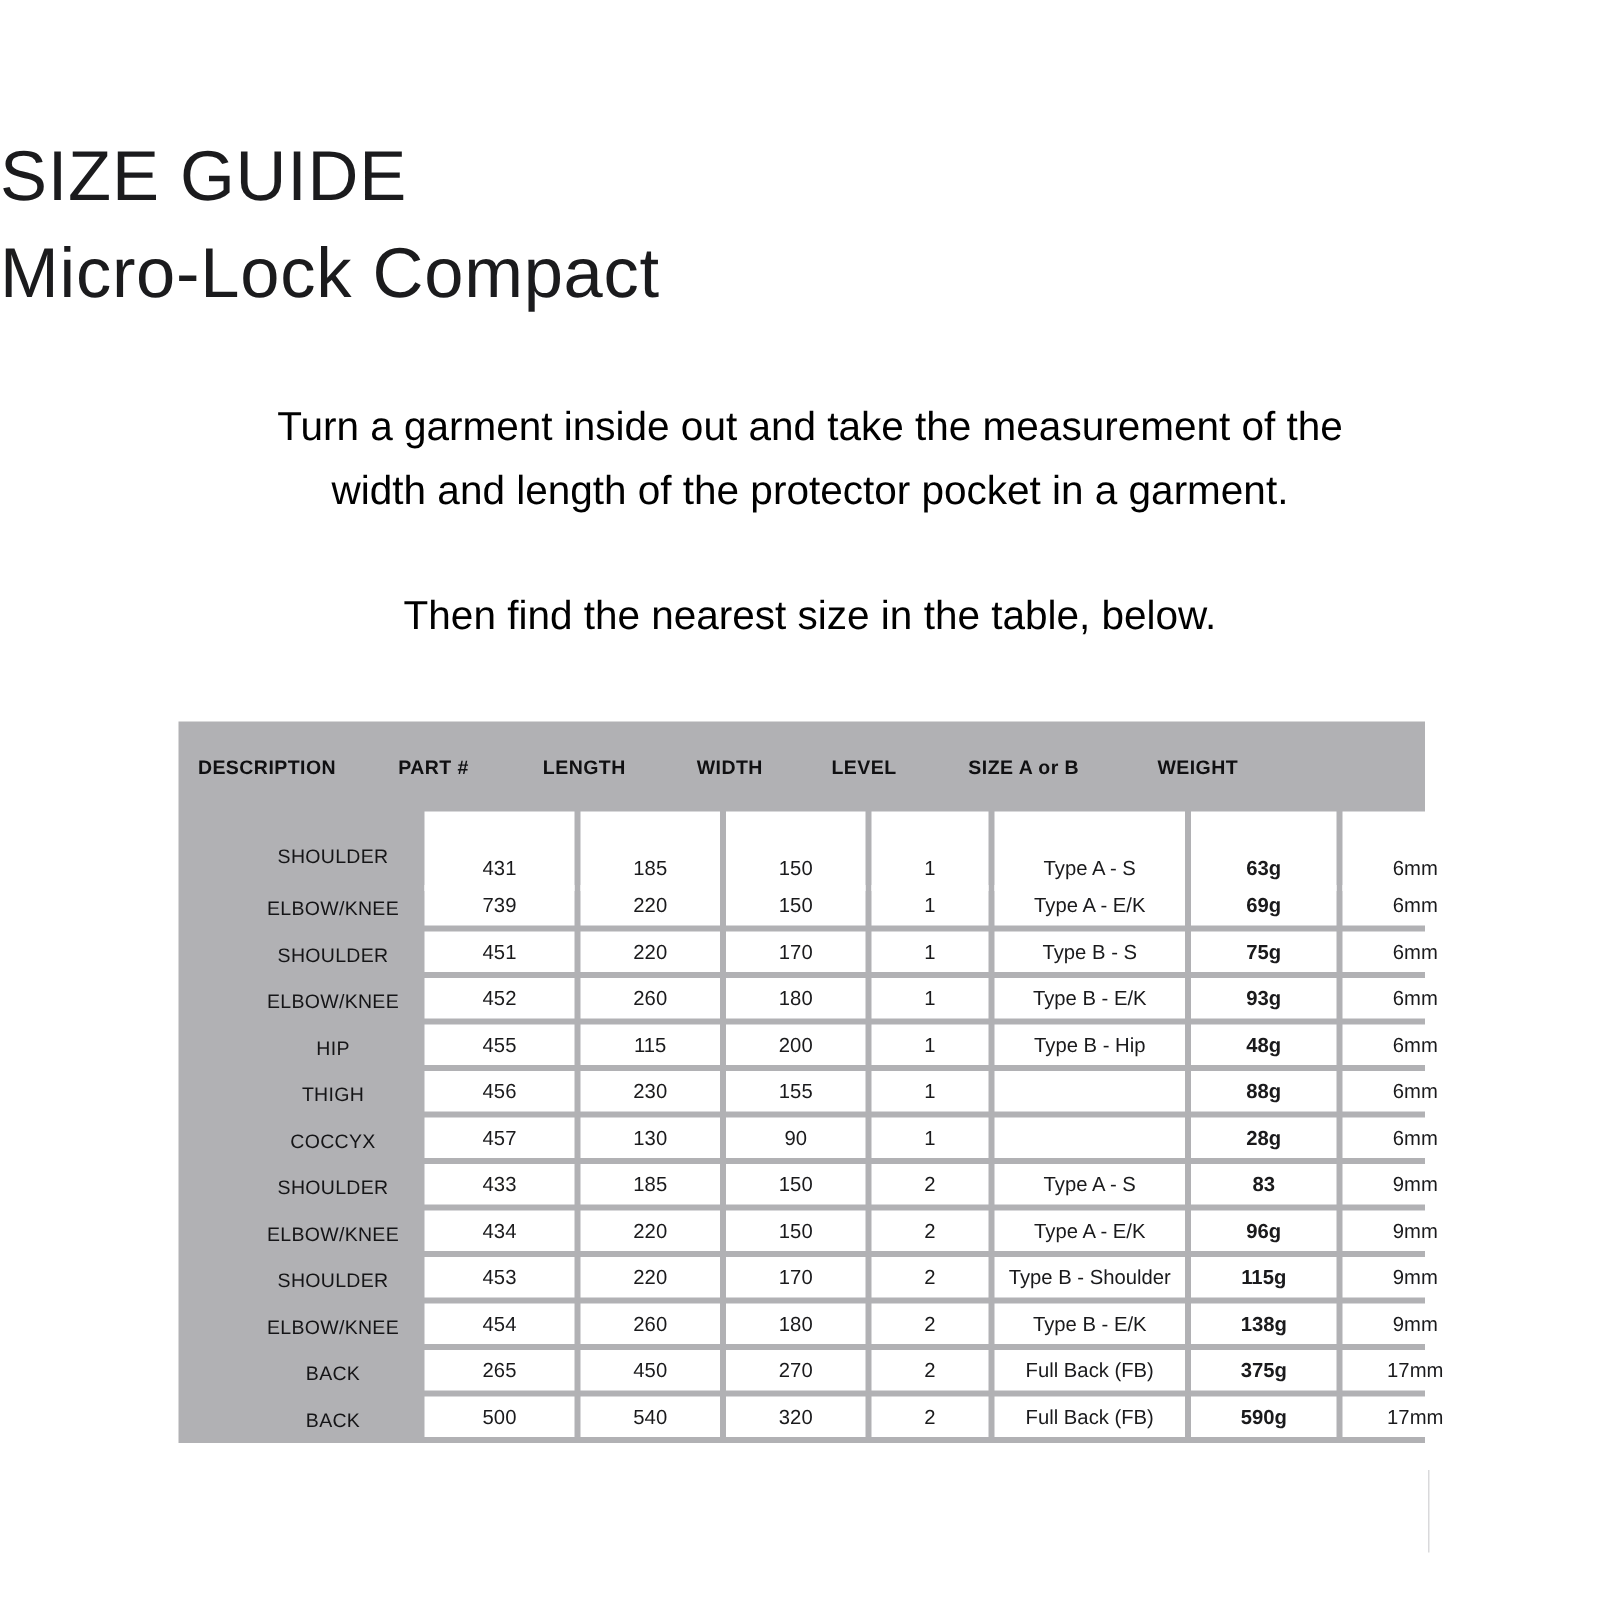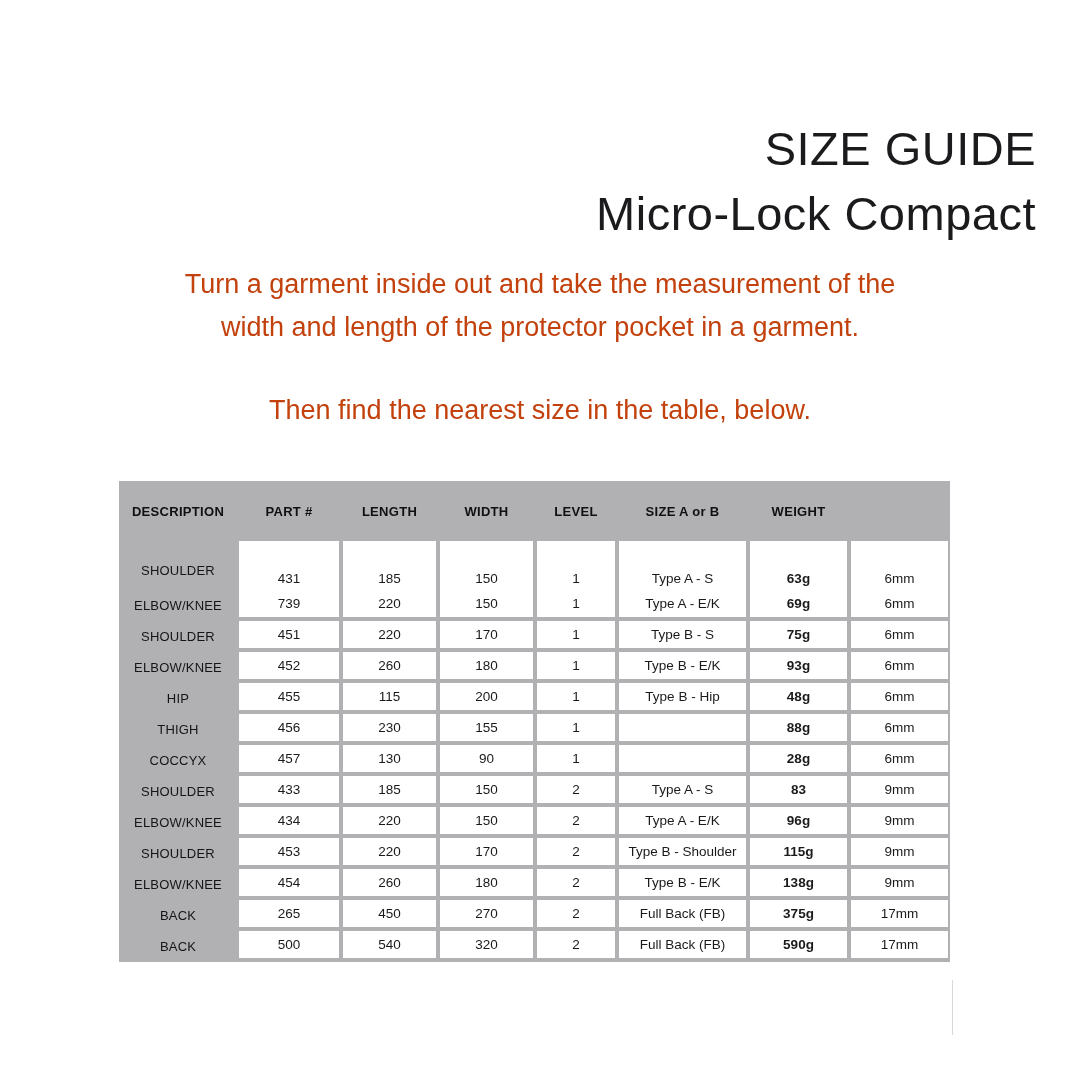--- a/index.html
+++ b/index.html
@@ -16,37 +16,36 @@
     background: #ffffff;
     overflow: hidden;
   }
 
   
   .title-block {
     position: absolute;
     top: 84px;
     left: 0;
     width: 1036px;
-    text-align: right;
+    text-align: left;
     font-size: 47px;
     line-height: 65px;
     color: #1b1b1d;
     letter-spacing: 0.5px;
-    margin-top: 32px;
   }
 
   
   .para {
     position: absolute;
     left: 0;
     width: 1080px;
     text-align: center;
     font-size: 27px;
     line-height: 43px;
-    color: #c2410c;
+    color: #000000;
     white-space: pre-line;
   }
   .para1 { top: 263px; }
   .para2 { top: 389px; text-align: center; }
 
   
   .size-table {
     position: absolute;
     left: 119px;
     top: 481px;
@@ -92,20 +91,21 @@
     color: #1a1a1c;
   }
   .td.desc {
     padding: 0;
     display: flex;
     align-items: center;
     justify-content: center;
     font-size: 13px;
     letter-spacing: 0.2px;
     color: #151517;
+    margin-left: 44px;
   }
   .row-first .td .box {
     align-items: flex-end;
     padding-bottom: 8px;
   }
   .row-first .td.desc {
     align-items: flex-end;
     padding-bottom: 12px;
   }
   .td.weight .box { font-weight: bold; }

